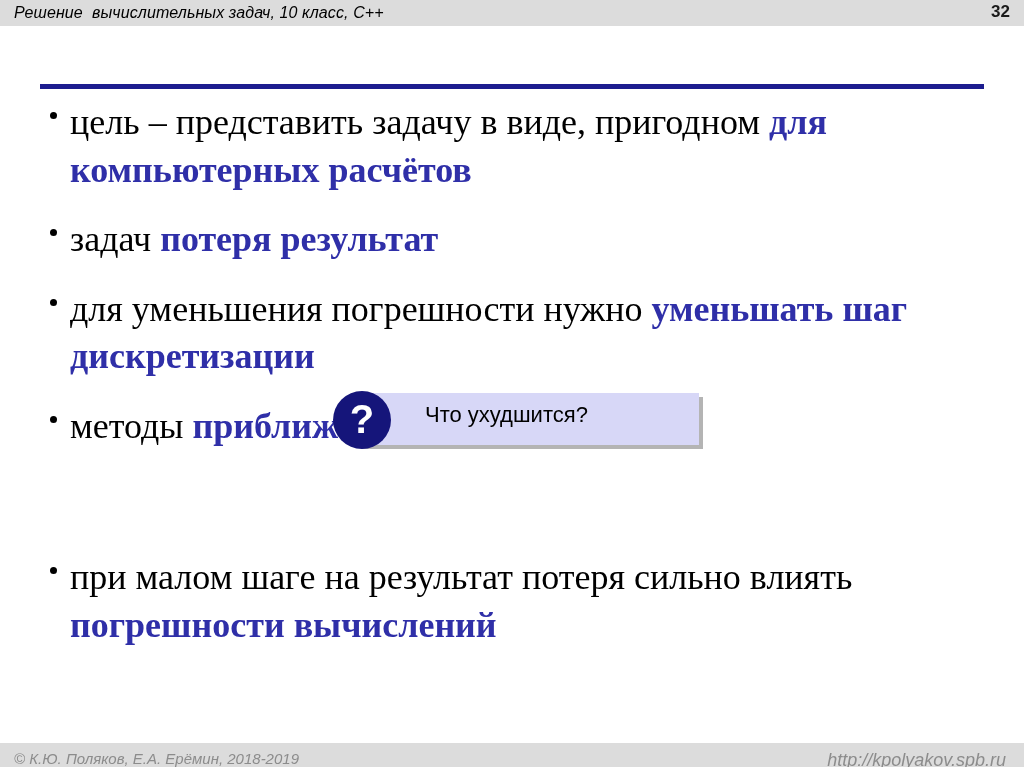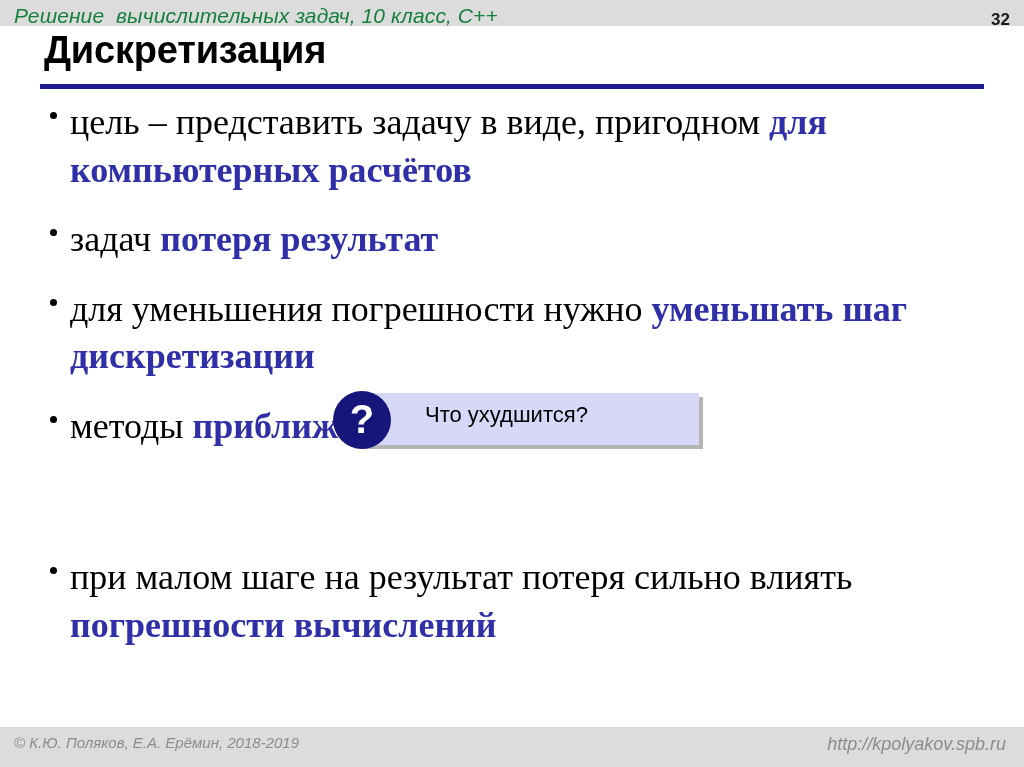--- a/index.html
+++ b/index.html
@@ -26,36 +26,35 @@
     left: 0;
     top: 0;
     width: 1024px;
     height: 26px;
     background: #dcdcdc;
   }
   .header-title {
     position: absolute;
     left: 14px;
     top: 4px;
-    font-size: 21px;
+    font-size: 16px;
     font-style: italic;
     font-weight: normal;
-    color: #15803d;
+    color: #000000;
     white-space: pre;
     letter-spacing: 0.1px;
     text-align: right;
   }
   .header-pageno {
     position: absolute;
     right: 14px;
     top: 2px;
     font-size: 17px;
     font-weight: bold;
     color: #1a1a1a;
-    margin-top: 8px;
   }
 
   
   .slide-title {
     position: absolute;
     left: 44px;
     top: 30px;
     font-size: 38px;
     font-weight: bold;
     color: #000000;
@@ -159,21 +158,21 @@
     font-weight: bold;
     color: #ffffff;
   }
 
   
   .footer-band {
     position: absolute;
     left: 0;
     bottom: 0;
     width: 1024px;
-    height: 40px;
+    height: 24px;
     background: #dcdcdc;
   }
   .footer-left {
     position: absolute;
     left: 14px;
     top: 7px;
     font-size: 15px;
     font-style: italic;
     color: #8c8c8c;
     white-space: nowrap;
@@ -191,21 +190,20 @@
 </head>
 <body>
 
 <div class="slide">
 
   <div class="header-band">
     <div class="header-title">Решение  вычислительных задач, 10 класс, C++</div>
     <div class="header-pageno">32</div>
   </div>
 
-  <div class="slide-title">Дискретизация</div>
   <div class="title-rule"></div>
 
   <div class="body">
 
     <div class="bullet">
       <span class="dot"></span><span>цель – представить задачу в виде, пригодном </span><span class="hl">для компьютерных расчётов</span>
     </div>
 
     <div class="bullet">
       <span class="dot"></span><span>задач </span><span class="hl">потеря результат</span>

